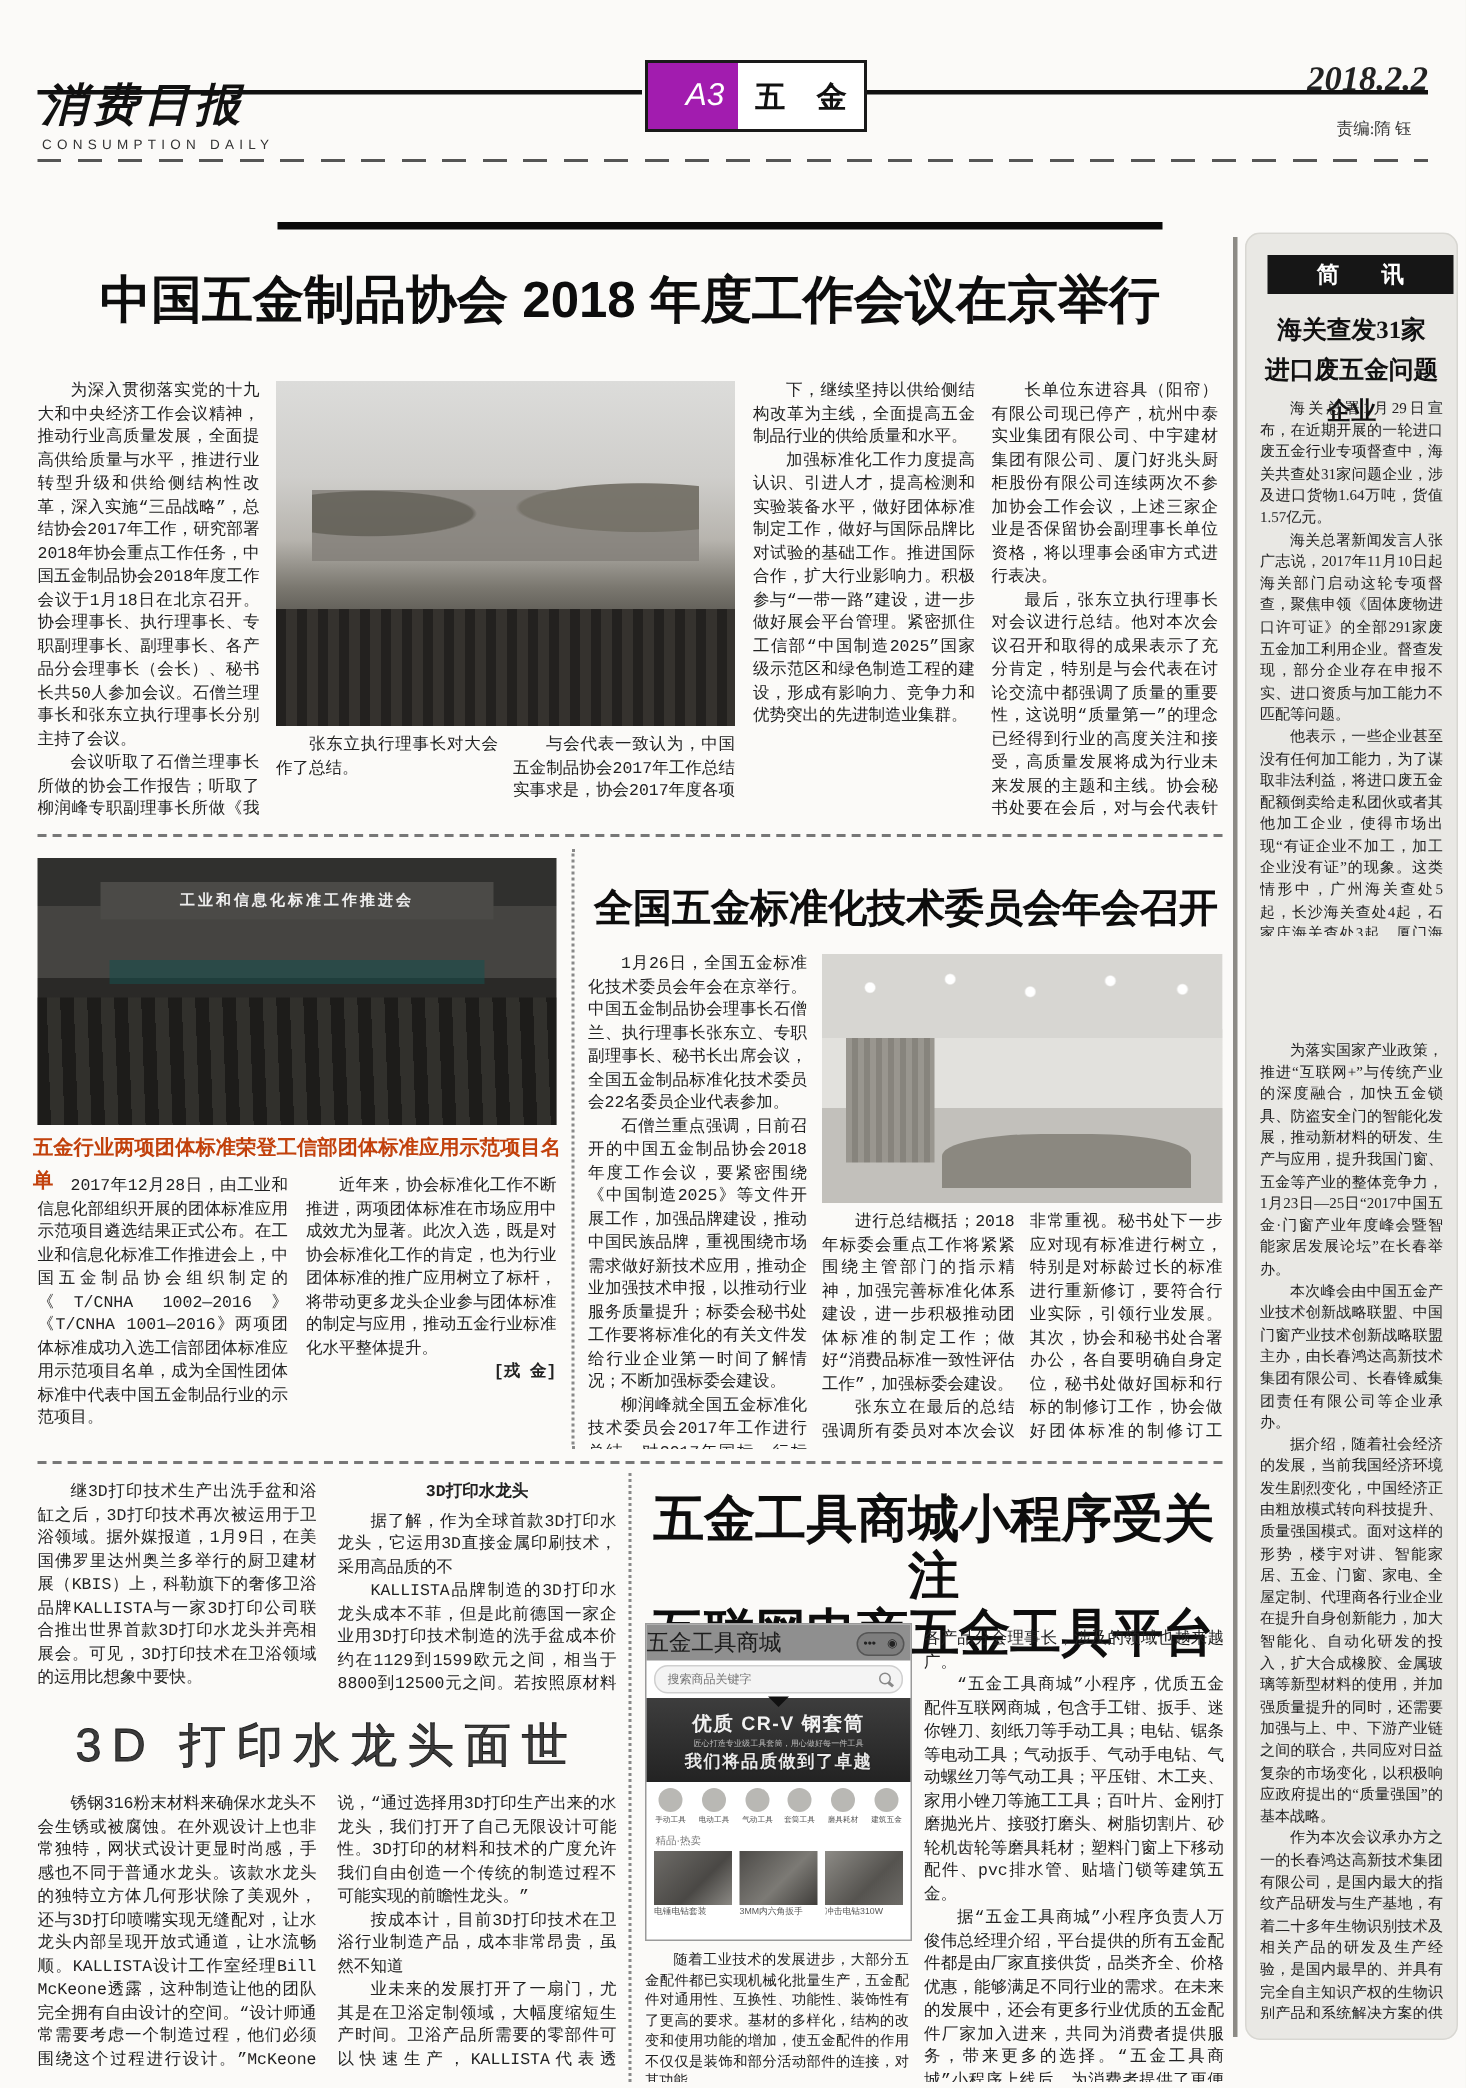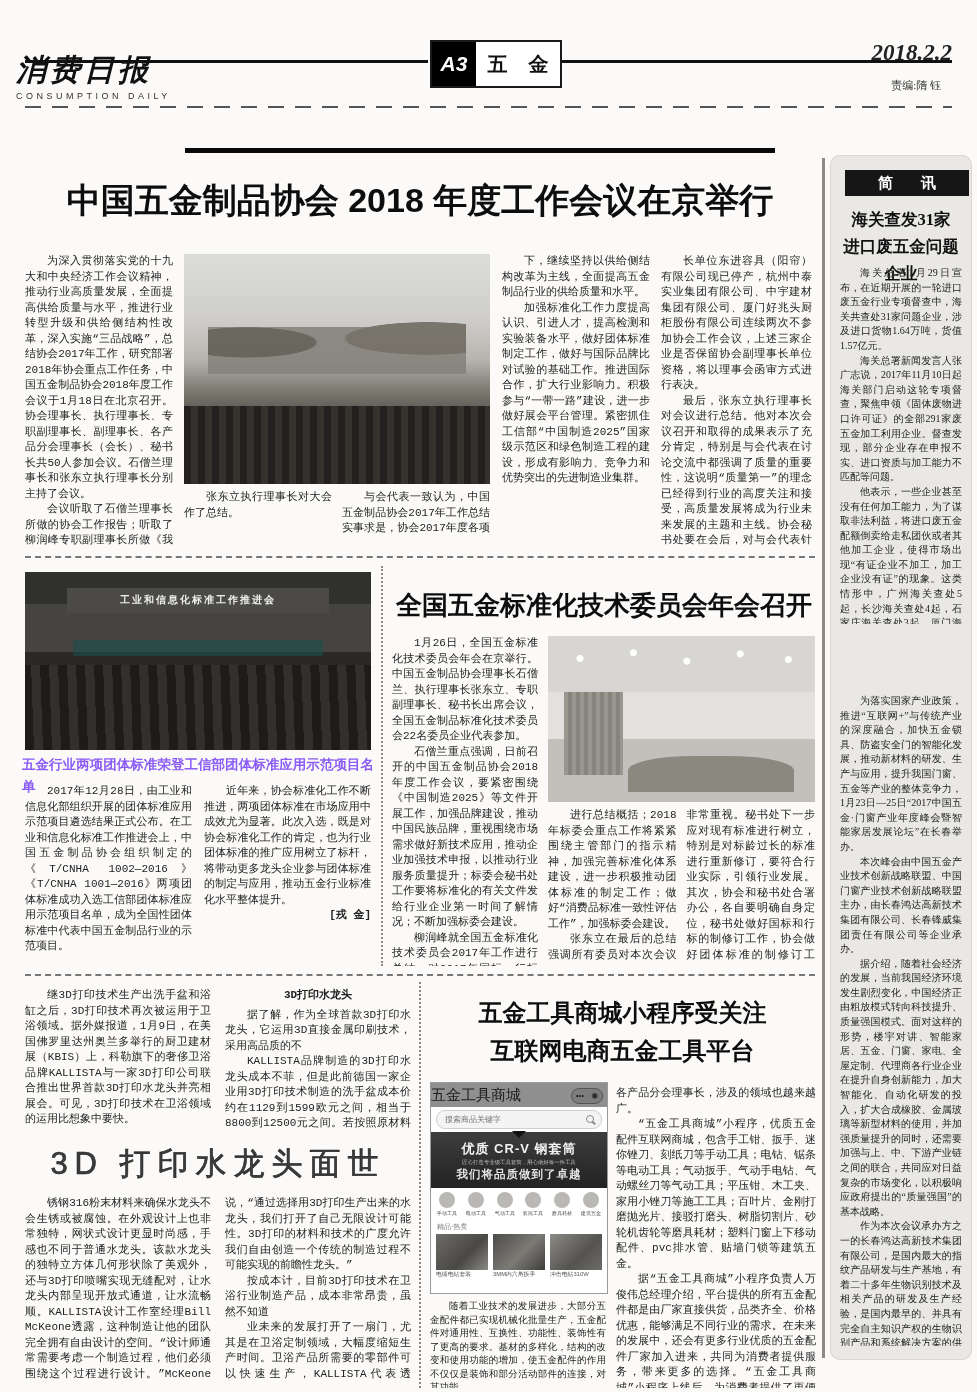--- a/index.html
+++ b/index.html
@@ -13,22 +13,22 @@
   .cols2{column-count:2;column-gap:12px;}
   .hl{font-family:"Liberation Sans",sans-serif;font-weight:900;color:#0d0d0d;text-align:center;}
   .subhead{text-align:center;font-weight:bold;text-indent:0 !important;margin:4px 0 !important;}
   .dashh{height:0;border-top:2px dashed #777;}
   .dotv{width:0;border-left:2px dotted #888;}
   
   .mast{font-size:30px;font-weight:bold;font-style:italic;letter-spacing:4px;color:#111;}
   .masten{font-size:9px;letter-spacing:3.5px;color:#333;font-family:"Liberation Sans",sans-serif;}
   .topline{background:#111;height:3px;}
   .badge{display:flex;border:2px solid #1a1a1a;background:#fff;height:44px;}
-  .badge .pno{width:44px;background:#000000;color:#fff;font-family:"Liberation Sans",sans-serif;
-              font-weight:bold;font-style:italic;font-size:21px;display:flex;align-items:center;justify-content:center;}
+  .badge .pno{width:44px;background:#a21caf;color:#fff;font-family:"Liberation Sans",sans-serif;
+              font-weight:normal;font-style:italic;font-size:21px;display:flex;align-items:center;justify-content:center;padding-left:16px;}
   .badge .sec{width:76px;display:flex;align-items:center;justify-content:center;
               font-size:20px;font-weight:bold;letter-spacing:8px;padding-left:8px;color:#111;}
   .date{font-size:23px;font-style:italic;font-weight:bold;color:#222;text-align:right;}
   .editor{font-size:11px;color:#333;text-align:right;}
   .longdash{height:2px;background:repeating-linear-gradient(90deg,#555 0 16px,transparent 16px 27px);}
   
   .photo{overflow:hidden;}
   .lead-photo{background:linear-gradient(180deg,#dcdcda 0%,#cfcecb 28%,#b7b4ae 46%,#7a776f 60%,#3c3a36 78%,#2c2a27 100%);}
   .lead-build{position:absolute;left:8%;top:18%;width:84%;height:34%;
      background:radial-gradient(ellipse at 15% 60%,#5b584f 0 22%,transparent 23%),
@@ -81,30 +81,30 @@
   .ph-cat{width:24px;text-align:center;}
   .ph-cat .c{width:16px;height:16px;border-radius:50%;background:#b9b8b4;margin:0 auto 1px;}
   .ph-cat .l{font-size:6px;color:#555;white-space:nowrap;transform:scale(.85);}
   .ph-seclabel{font-size:7px;color:#777;padding:2px 6px 1px;}
   .ph-prods{display:flex;justify-content:space-between;padding:1px 5px;}
   .ph-prod{width:52px;}
   .ph-prod .img{width:52px;height:36px;background:linear-gradient(135deg,#6e6c68,#4a4845 60%,#8b8984);}
   .ph-prod .cap{font-size:6.5px;color:#555;white-space:nowrap;overflow:hidden;transform:scale(.9);transform-origin:left;}
   .hollow{font-family:"Liberation Sans",sans-serif;font-weight:400;color:#3c3c3c;
      -webkit-text-stroke:0.6px #1c1c1c;letter-spacing:7px;text-align:center;}
-  .capbold{font-family:"Liberation Sans",sans-serif;font-weight:900;color:#8b5cf6;
+  .capbold{font-family:"Liberation Sans",sans-serif;font-weight:900;color:#c2410c;
      text-align:justify;text-align-last:justify;}
   .vrule{width:3px;background:#8d8b86;}
 </style>
 </head>
 <body>
 
 <div id="page">
 
-  <div class="abs" style="left:16px;top:50px;">
+  <div class="abs" style="left:28px;top:50px;">
     <div class="mast">消费日报</div>
     <div class="masten">CONSUMPTION DAILY</div>
   </div>
   <div class="abs topline" style="left:25px;top:60px;width:403px;"></div>
   <div class="abs topline" style="left:552px;top:60px;width:400px;"></div>
   <div class="abs badge" style="left:430px;top:40px;">
     <div class="pno">A3</div>
     <div class="sec">五 金</div>
   </div>
   <div class="abs date" style="right:25px;top:40px;width:200px;">2018.2.2</div>
@@ -185,21 +185,21 @@
   <div class="abs hollow" style="left:25px;top:1142px;width:386px;font-size:31px;line-height:44px;">3D 打印水龙头面世</div>
   <div class="abs txt cols2" style="left:25px;top:1196px;width:386px;height:192px;column-gap:14px;">
     <p>锈钢316粉末材料来确保水龙头不会生锈或被腐蚀。在外观设计上也非常独特，网状式设计更显时尚感，手感也不同于普通水龙头。该款水龙头的独特立方体几何形状除了美观外，还与3D打印喷嘴实现无缝配对，让水龙头内部呈现开放式通道，让水流畅顺。KALLISTA设计工作室经理Bill McKeone透露，这种制造让他的团队完全拥有自由设计的空间。“设计师通常需要考虑一个制造过程，他们必须围绕这个过程进行设计。”McKeone说，“通过选择用3D打印生产出来的水龙头，我们打开了自己无限设计可能性。3D打印的材料和技术的广度允许我们自由创造一个传统的制造过程不可能实现的前瞻性龙头。”</p>
     <p>按成本计，目前3D打印技术在卫浴行业制造产品，成本非常昂贵，虽然不知道</p>
     <p>业未来的发展打开了一扇门，尤其是在卫浴定制领域，大幅度缩短生产时间。卫浴产品所需要的零部件可以快速生产，KALLISTA代表透露：“这些零件是在几个小时内完成的。”</p>
 
   </div>
 
   <div class="abs dotv" style="left:419px;top:982px;height:406px;"></div>
 
-  <div class="abs hl" style="left:430px;top:994px;width:385px;font-size:24px;line-height:38px;">
+  <div class="abs hl" style="left:430px;top:994px;width:385px;font-size:34px;line-height:38px;">
     <div>五金工具商城小程序受关注</div>
     <div>互联网电商五金工具平台</div>
   </div>
 
   <div class="abs phone" style="left:430px;top:1082px;width:176px;height:210px;">
     <div class="ph-bar">
       <div class="ph-title">五金工具商城</div>
       <div class="ph-pill">
         <span>•••</span>
         <span>◉</span>

